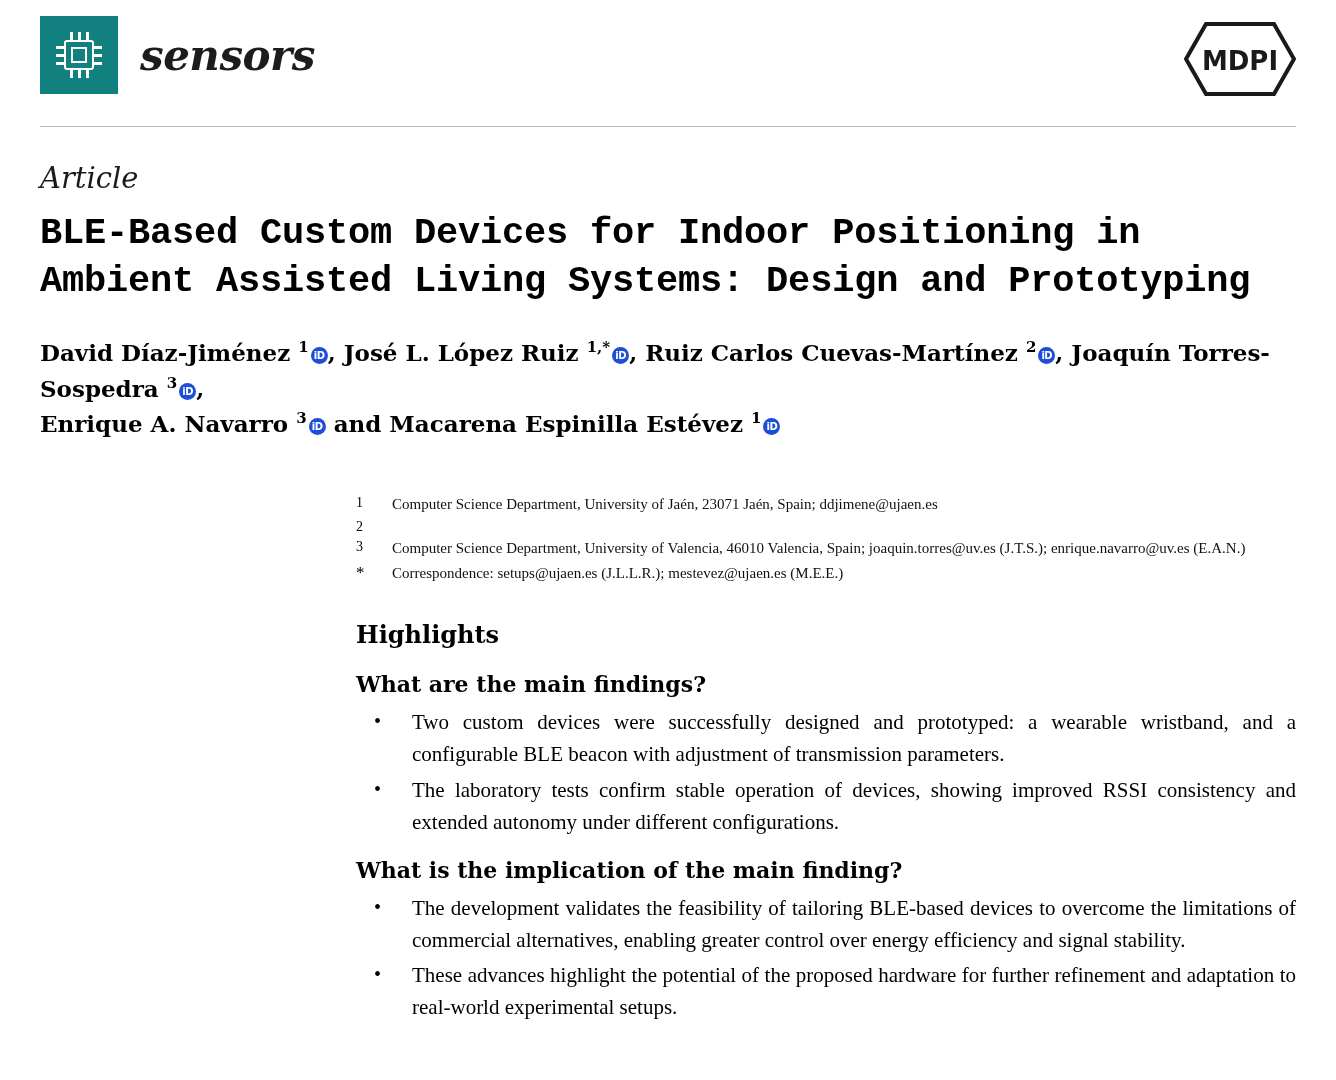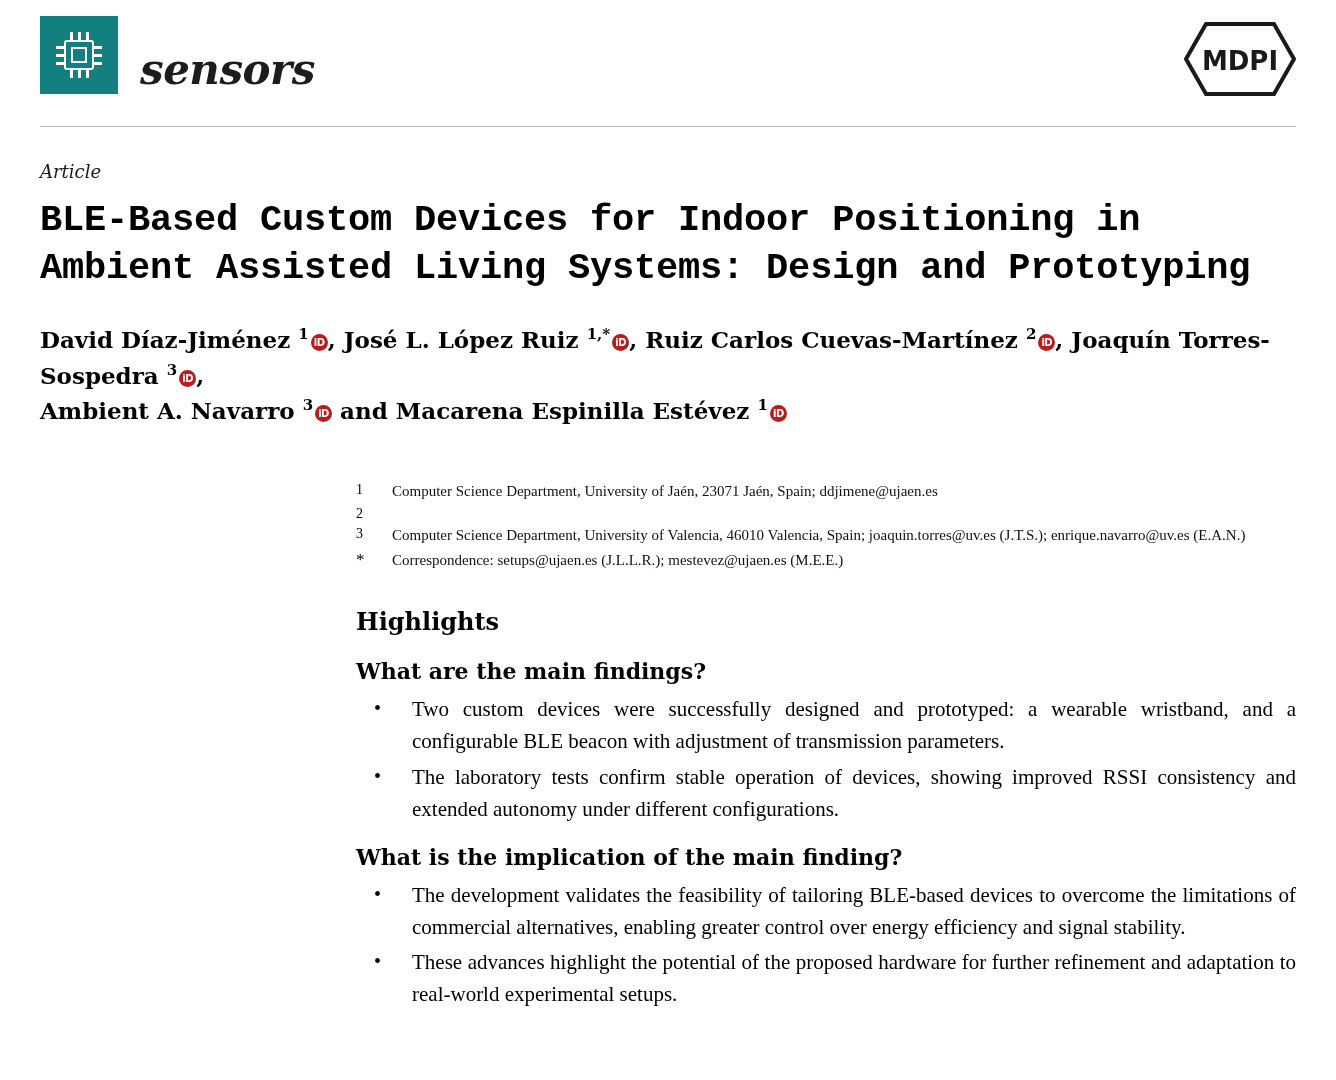--- a/index.html
+++ b/index.html
@@ -25,21 +25,21 @@
   
   .header {
     display: flex;
     align-items: flex-start;
     justify-content: space-between;
     padding-top: 16px;
     height: 96px;
   }
   .journal-block {
     display: flex;
-    align-items: flex-end;
+    align-items: center;
   }
   .journal-logo {
     width: 78px;
     height: 78px;
     background: #12807f;
     display: flex;
     align-items: center;
     justify-content: center;
   }
   .chip {
@@ -95,21 +95,21 @@
 
   .rule {
     border-top: 1.2px solid #b9b9b9;
     margin: 14px 0 0 0;
   }
 
   
   .article-kind {
     font-family: "DejaVu Serif", serif;
     font-style: italic;
-    font-size: 18px;
+    font-size: 29px;
     color: #1a1a1a;
     margin-top: 34px;
   }
   h1.title {
     font-family: Liberation Mono, monospace;
     font-weight: bold;
     font-size: 37px;
     line-height: 1.30;
     margin: 14px 0 0 0;
     color: #000;
@@ -128,21 +128,21 @@
   .sup {
     font-size: 15px;
     vertical-align: super;
     font-weight: bold;
   }
   .orcid {
     display: inline-block;
     width: 17px;
     height: 17px;
     border-radius: 50%;
-    background: #b91c1c;
+    background: #1d4ed8;
     color: #ffffff;
     font-family: "DejaVu Sans", sans-serif;
     font-size: 10px;
     font-weight: bold;
     line-height: 17px;
     text-align: center;
     vertical-align: 2px;
     margin-left: 2px;
     letter-spacing: -0.5px;
   }
@@ -248,21 +248,21 @@
   </div>
 
   <div class="rule"></div>
 
   <div class="article-kind">Article</div>
 
   <h1 class="title">BLE-Based Custom Devices for Indoor Positioning in Ambient Assisted Living Systems: Design and Prototyping</h1>
 
   <div class="authors">
     <span>David Díaz-Jiménez </span><span class="sup">1</span><span class="orcid">iD</span><span>, José L. López Ruiz </span><span class="sup">1,*</span><span class="orcid">iD</span><span>, Ruiz Carlos Cuevas-Martínez </span><span class="sup">2</span><span class="orcid">iD</span><span>, Joaquín Torres-Sospedra </span><span class="sup">3</span><span class="orcid">iD</span><span>,</span><br>
-    <span>Ambient A. Navarro </span><span class="sup">3</span><span class="orcid">iD</span><span> and Macarena Espinilla Estévez </span><span class="sup">1</span><span class="orcid">iD</span>
+    <span>Enrique A. Navarro </span><span class="sup">3</span><span class="orcid">iD</span><span> and Macarena Espinilla Estévez </span><span class="sup">1</span><span class="orcid">iD</span>
   </div>
 
   <div class="affils">
     <div class="affil-row">
       <div class="affil-mark num">1</div>
       <div class="affil-text">Computer Science Department, University of Jaén, 23071 Jaén, Spain; ddjimene@ujaen.es</div>
     </div>
     <div class="affil-row">
       <div class="affil-mark num">2</div>
     </div>

